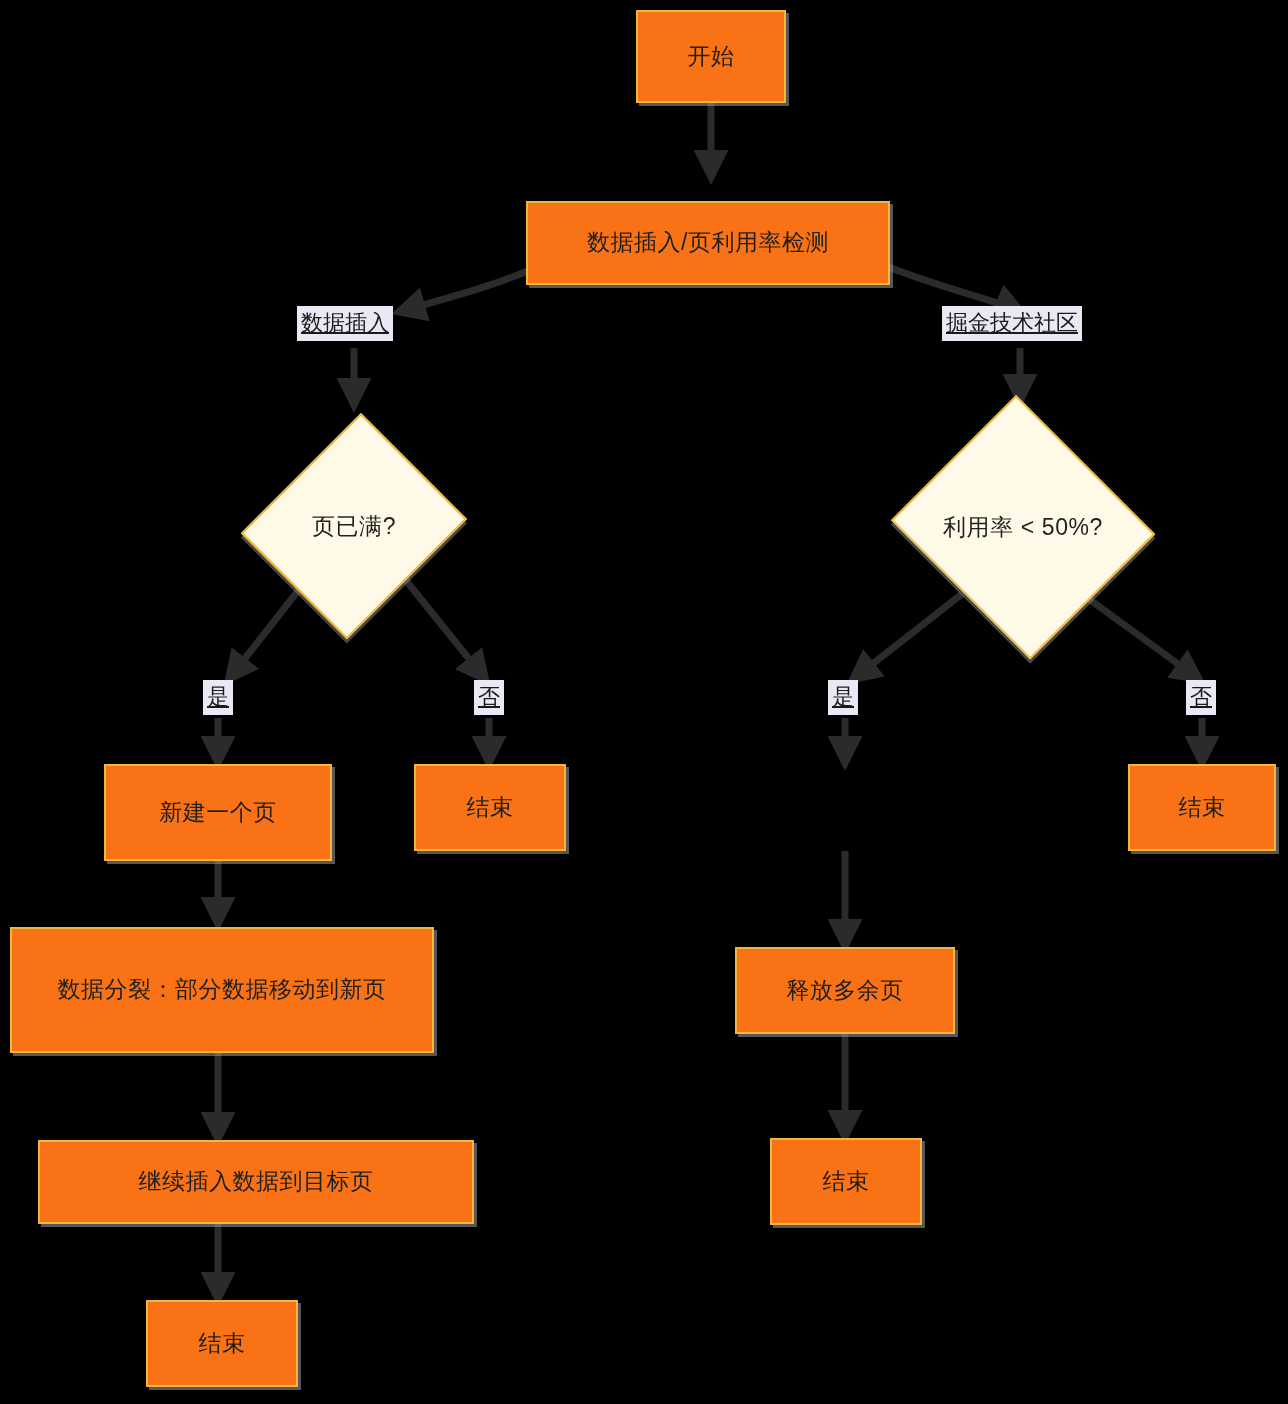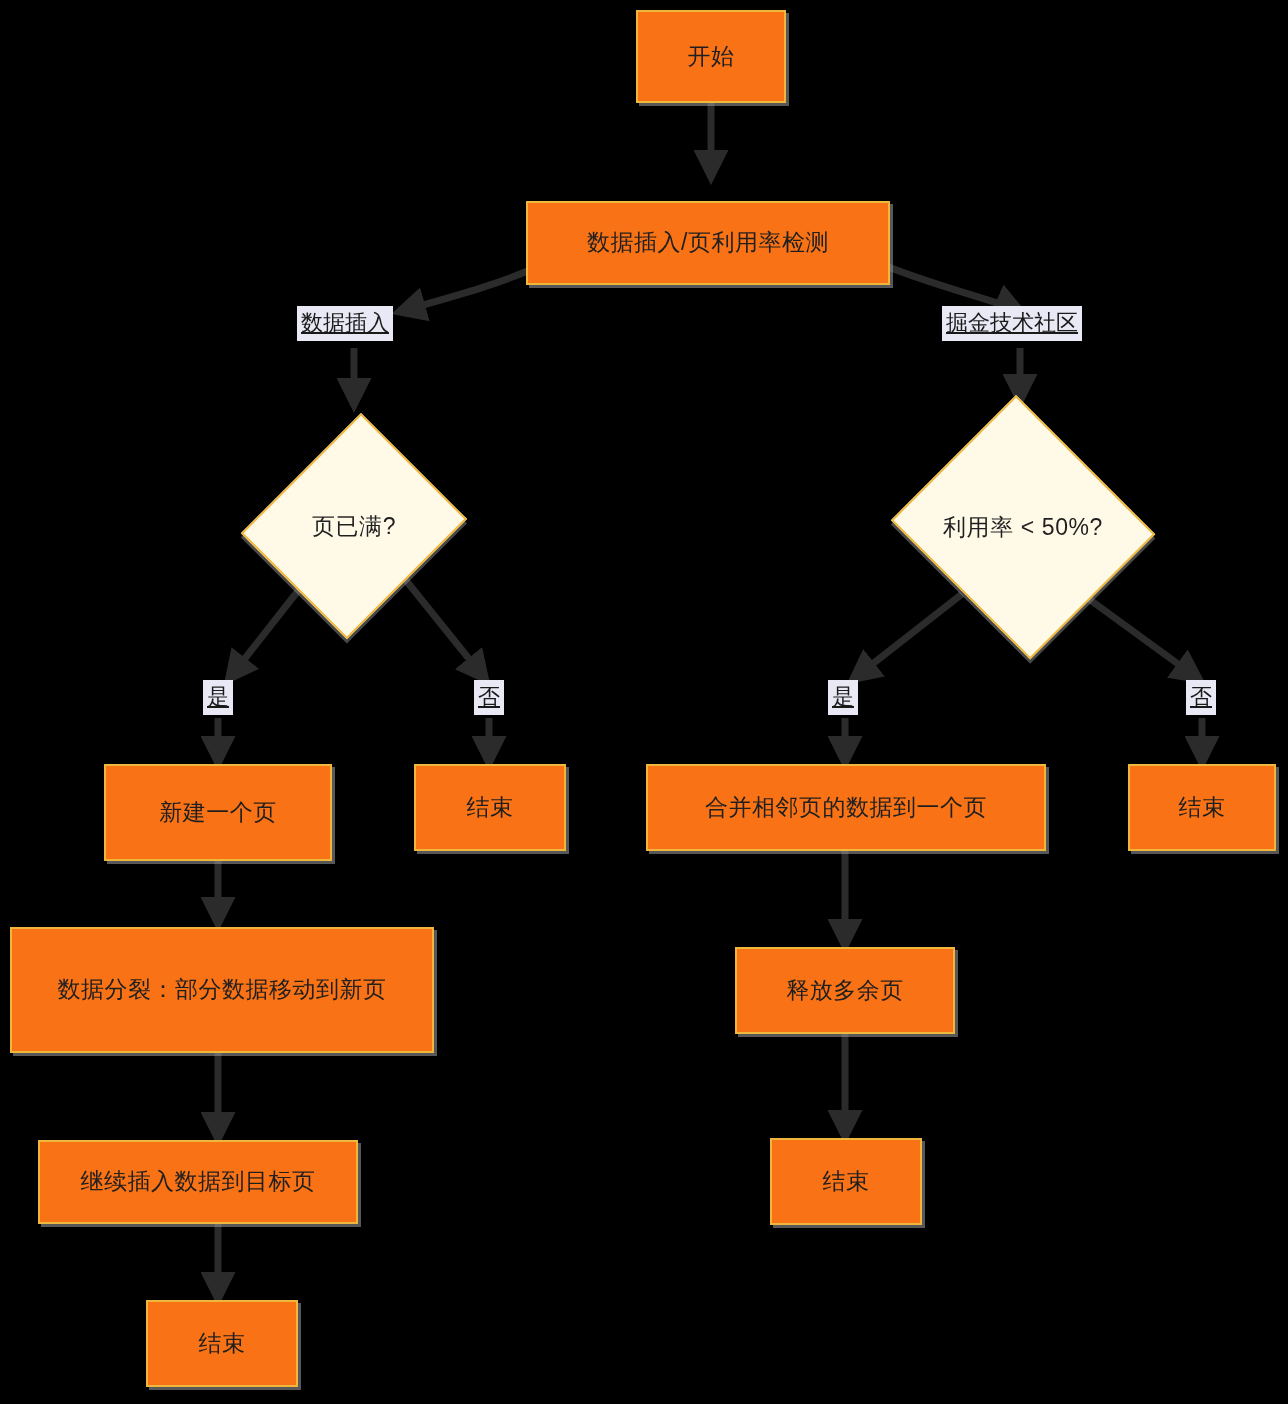--- a/index.html
+++ b/index.html
@@ -183,37 +183,34 @@
   </div>
 
   <div class="node" style="left:104px; top:764px; width:228px; height:97px;">
     <span>新建一个页</span>
   </div>
 
   <div class="node" style="left:414px; top:764px; width:152px; height:87px;">
     <span>结束</span>
   </div>
 
-  <div class="node" style="left:646px; top:764px; width:400px; height:87px;">
-    <span>合并相邻页的数据到一个页</span>
-  </div>
 
   <div class="node" style="left:1128px; top:764px; width:148px; height:87px;">
     <span>结束</span>
   </div>
 
   <div class="node" style="left:10px; top:927px; width:424px; height:126px;">
     <span style="max-width:360px;">数据分裂：部分数据移动到新页</span>
   </div>
 
   <div class="node" style="left:735px; top:947px; width:220px; height:87px;">
     <span>释放多余页</span>
   </div>
 
-  <div class="node" style="left:38px; top:1140px; width:320px; height:84px;">
+  <div class="node" style="left:38px; top:1140px; width:436px; height:84px;">
     <span>继续插入数据到目标页</span>
   </div>
 
   <div class="node" style="left:770px; top:1138px; width:152px; height:87px;">
     <span>结束</span>
   </div>
 
   <div class="node" style="left:146px; top:1300px; width:152px; height:87px;">
     <span>结束</span>
   </div>

